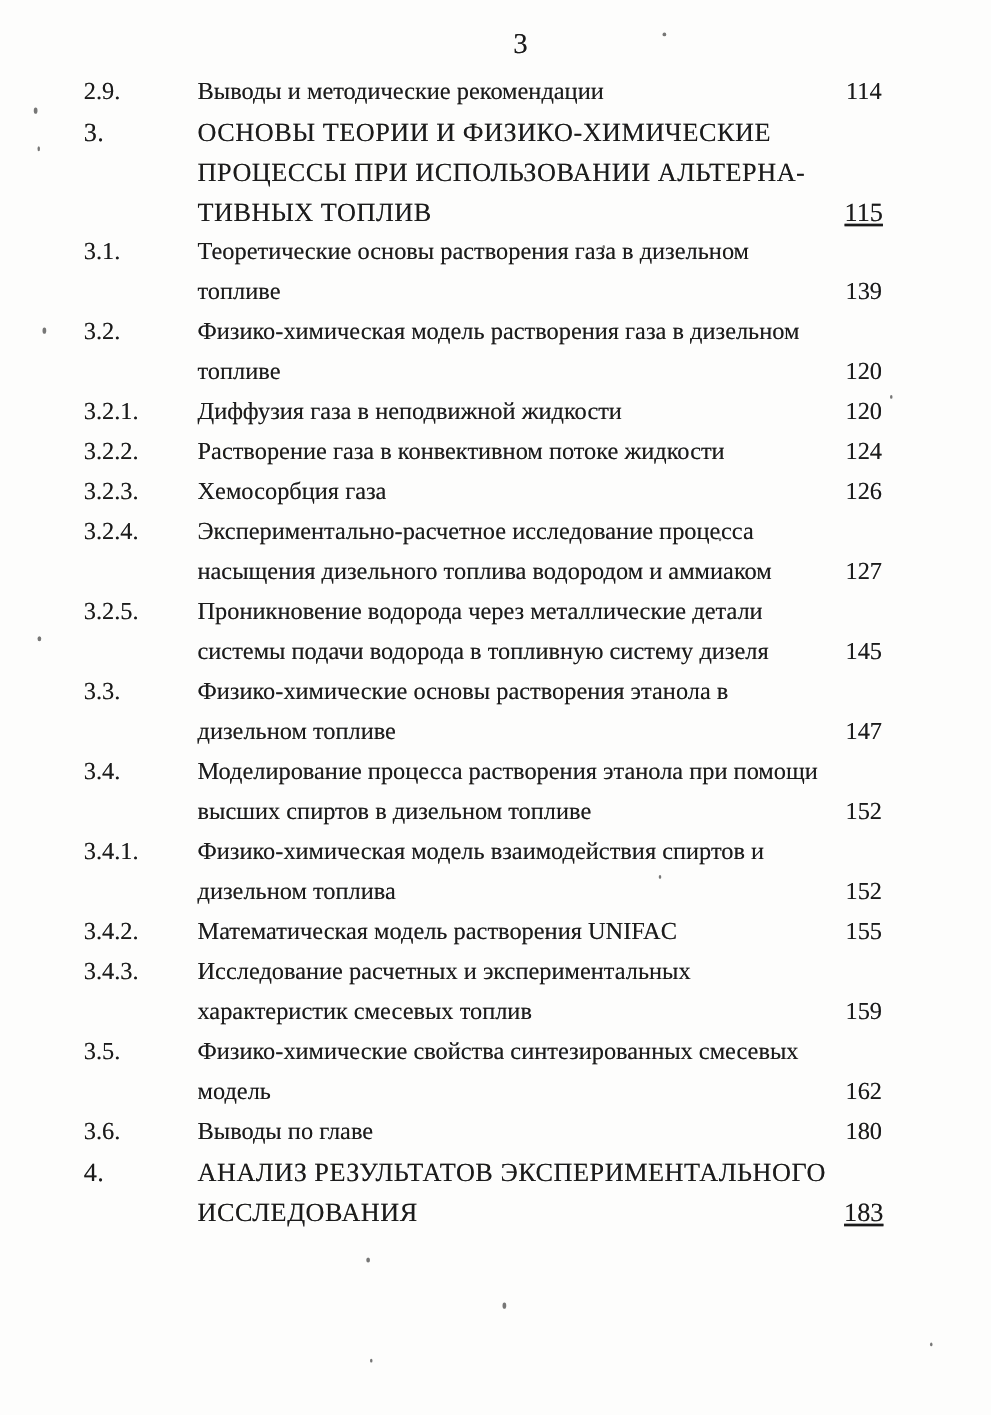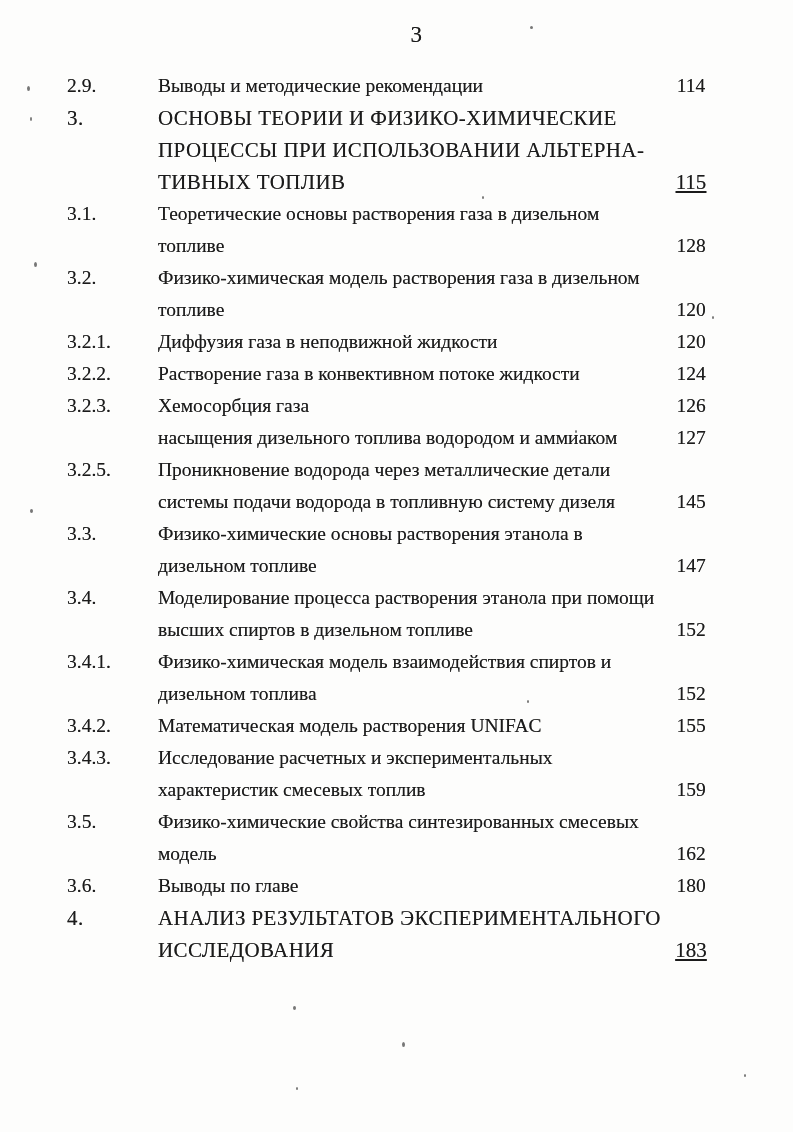--- a/index.html
+++ b/index.html
@@ -23,21 +23,20 @@
     text-align: center;
     font-size: 23px;
     letter-spacing: 0.5px;
     text-shadow: 0 0 0.5px rgba(20,20,20,0.6);
   }
   .toc {
     position: absolute;
     top: 58px;
     left: 67px;
     width: 645px;
-    margin-top: 12px;
   }
   .row {
     display: flex;
     height: 32px;
     line-height: 32px;
     font-size: 19.5px;
     white-space: nowrap;
     text-shadow: 0 0 0.5px rgba(20,20,20,0.55);
   }
   .row .num {
@@ -98,21 +97,21 @@
         <span class="page">115</span>
       </div>
       <div class="row">
         <span class="num">3.1.</span>
         <span class="title">Теоретические основы растворения газа в дизельном</span>
         <span class="page"></span>
       </div>
       <div class="row">
         <span class="num"></span>
         <span class="title">топливе</span>
-        <span class="page">128</span>
+        <span class="page">139</span>
       </div>
       <div class="row">
         <span class="num">3.2.</span>
         <span class="title">Физико-химическая модель растворения газа в дизельном</span>
         <span class="page"></span>
       </div>
       <div class="row">
         <span class="num"></span>
         <span class="title">топливе</span>
         <span class="page">120</span>
@@ -124,20 +123,25 @@
       </div>
       <div class="row">
         <span class="num">3.2.2.</span>
         <span class="title">Растворение газа в конвективном потоке жидкости</span>
         <span class="page">124</span>
       </div>
       <div class="row">
         <span class="num">3.2.3.</span>
         <span class="title">Хемосорбция газа</span>
         <span class="page">126</span>
+      </div>
+      <div class="row">
+        <span class="num">3.2.4.</span>
+        <span class="title">Экспериментально-расчетное исследование процесса</span>
+        <span class="page"></span>
       </div>
       <div class="row">
         <span class="num"></span>
         <span class="title">насыщения дизельного топлива водородом и аммиаком</span>
         <span class="page">127</span>
       </div>
       <div class="row">
         <span class="num">3.2.5.</span>
         <span class="title">Проникновение водорода через металлические детали</span>
         <span class="page"></span>

